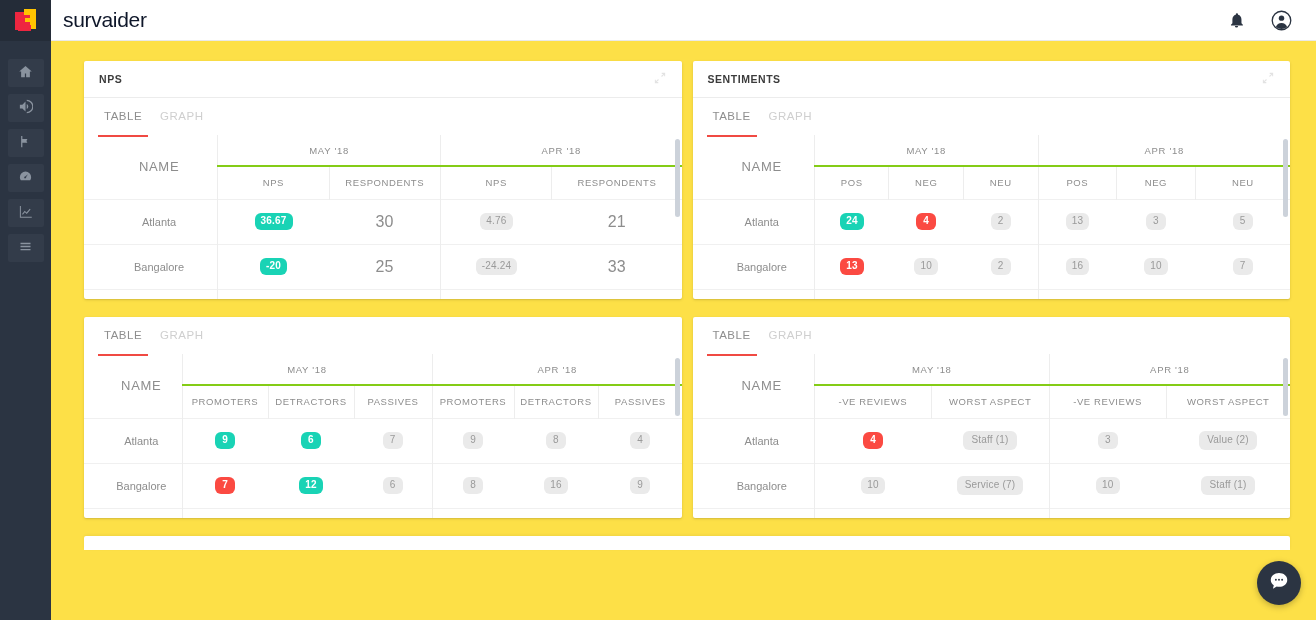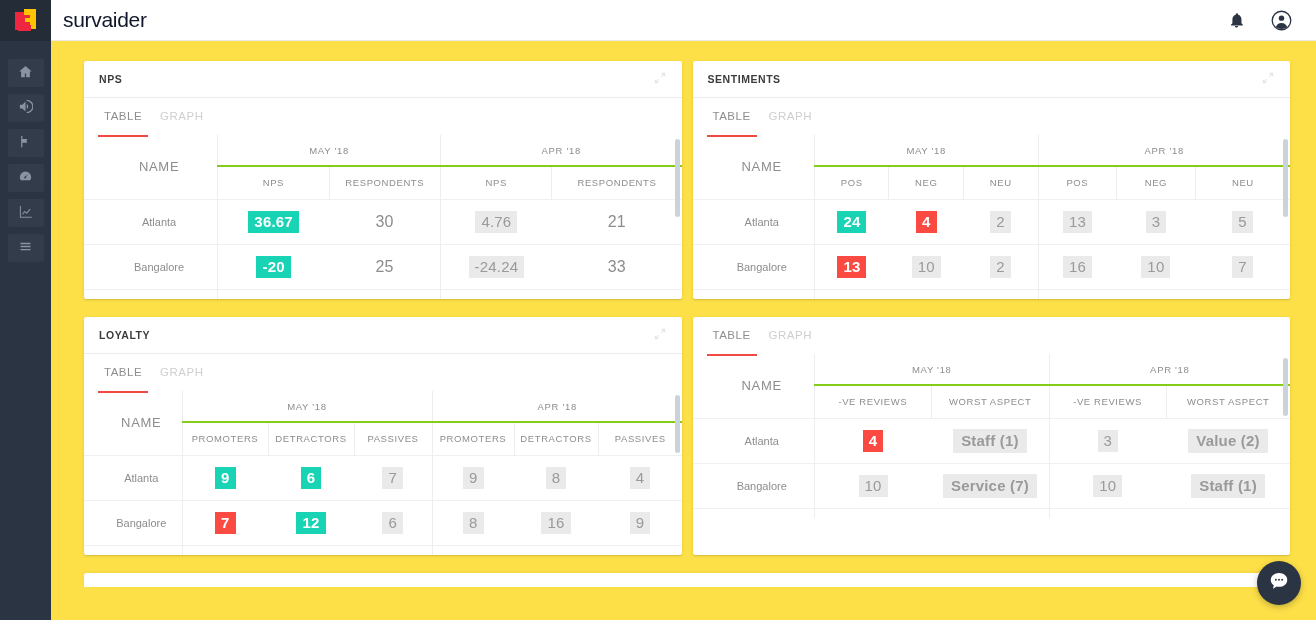--- a/index.html
+++ b/index.html
@@ -184,30 +184,30 @@
     padding-left: 17px;
     font-size: 11px;
     color: #7d7d7d;
   }
   tr.filler td { height: 22px; border-top: 1px solid #f0f0f0; }
 
   .badge {
     display: inline-block;
     min-width: 20px;
     padding: 3px 6px 4px 6px;
-    border-radius: 0;
-    font-size: 15px;
+    border-radius: 6px;
+    font-size: 10px;
     font-weight: bold;
     letter-spacing: 0.2px;
     line-height: 1;
   }
   .badge.teal { background: #19d3b5; color: #ffffff; }
   .badge.red  { background: #fb4a42; color: #ffffff; }
   .badge.grey { background: #eaeaea; color: #9a9a9a; font-weight: normal; }
-  .badge.wide { padding: 4px 8px 5px 8px; font-weight: bold; }
+  .badge.wide { padding: 4px 8px 5px 8px; }
   .plain { font-size: 16px; color: #8d8d8d; }
 
   
   .tbl-scroll {
     position: absolute;
     right: 2px; top: 4px;
     width: 5px; height: 78px;
     background: #ccd2da;
     border-radius: 3px;
     cursor: pointer;
@@ -451,28 +451,20 @@
             </tbody>
           </table>
           <div class="tbl-scroll"></div>
         </div>
       </div>
     </div>
 
     <div class="row">
 
       <div class="card">
-        <div class="card-head">
-          <span class="card-title">LOYALTY</span>
-          <span class="expand-btn">
-            <svg width="12" height="12" viewBox="0 0 14 14" fill="#9b9b9b">
-                <path d="M9 1h4v4h-1.2V3.1L9.2 5.7 8.3 4.8 10.9 2.2H9zM5 13H1V9h1.2v1.9l2.6-2.6.9.9-2.6 2.6H5z"></path>
-              </svg>
-          </span>
-        </div>
         <div class="tabs">
           <div class="tab active">TABLE</div>
           <div class="tab">GRAPH</div>
         </div>
         <div class="table-wrap">
           <table class="dt">
             <colgroup>
                 <col style="width:98px">
                 <col style="width:86px">
                 <col style="width:86px">

